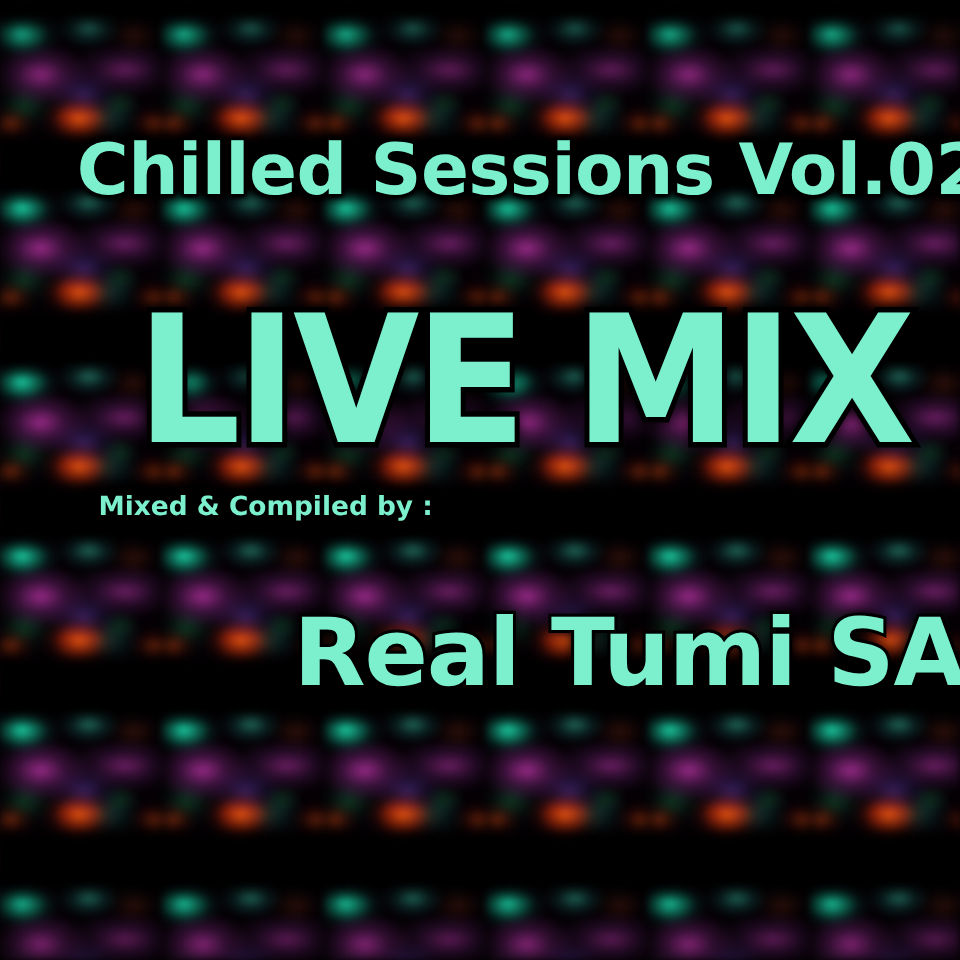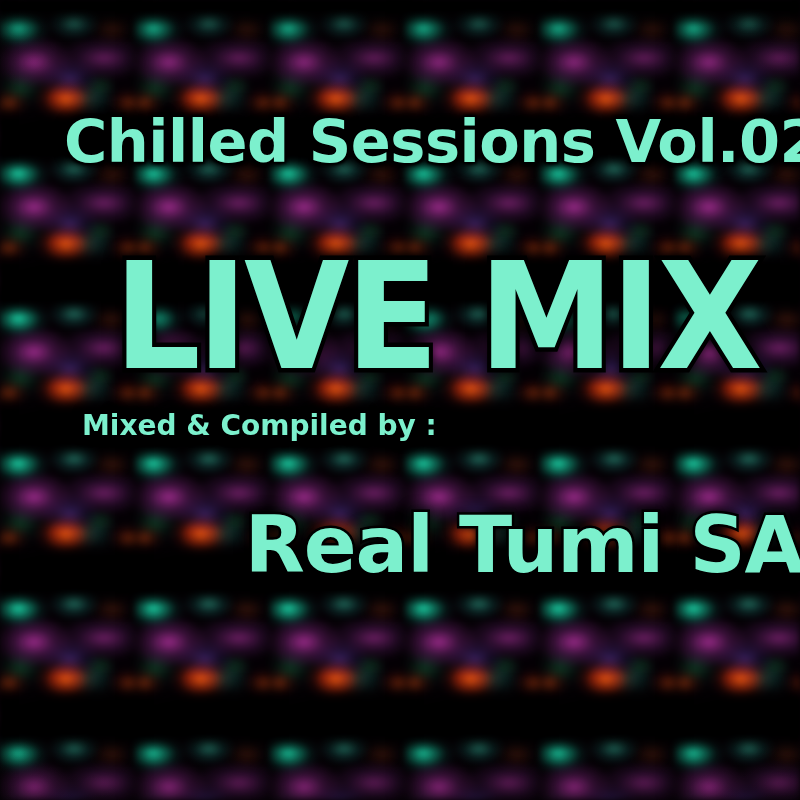--- a/index.html
+++ b/index.html
@@ -145,21 +145,21 @@
     -webkit-text-stroke: 9px #000;
     paint-order: stroke fill;
     text-shadow:
       0 0 10px rgba(0,0,0,0.95),
       0 0 22px rgba(0,0,0,0.8);
   }
 
   #credit-label {
     left: 82px;
     top: 412px;
-    font-size: 28px;
+    font-size: 22px;
     font-weight: bold;
     letter-spacing: 0px;
     text-shadow:
       0 0 1px #000, 0 0 2px #000,
       1px 1px 3px rgba(0,0,0,0.95),
       -1px 1px 3px rgba(0,0,0,0.95),
       1px -1px 3px rgba(0,0,0,0.95),
       -1px -1px 3px rgba(0,0,0,0.95),
       0 0 12px rgba(0,0,0,0.8);
   }

